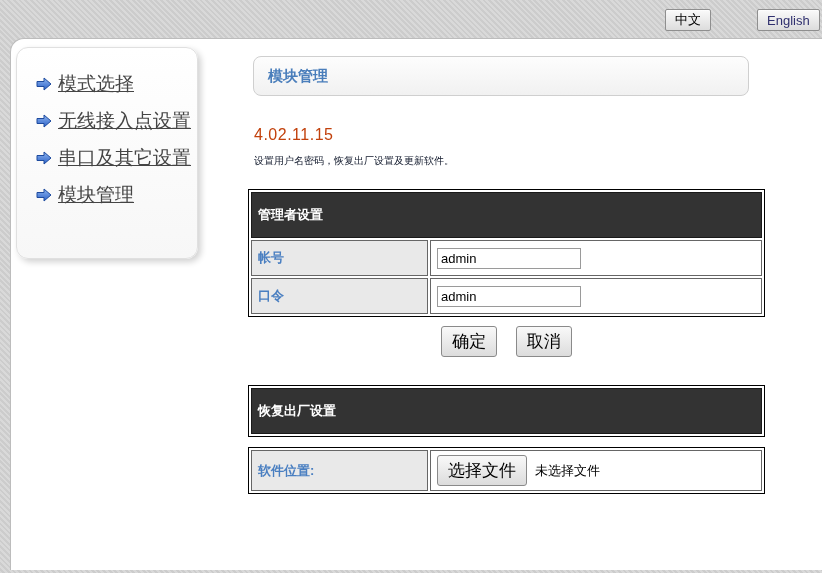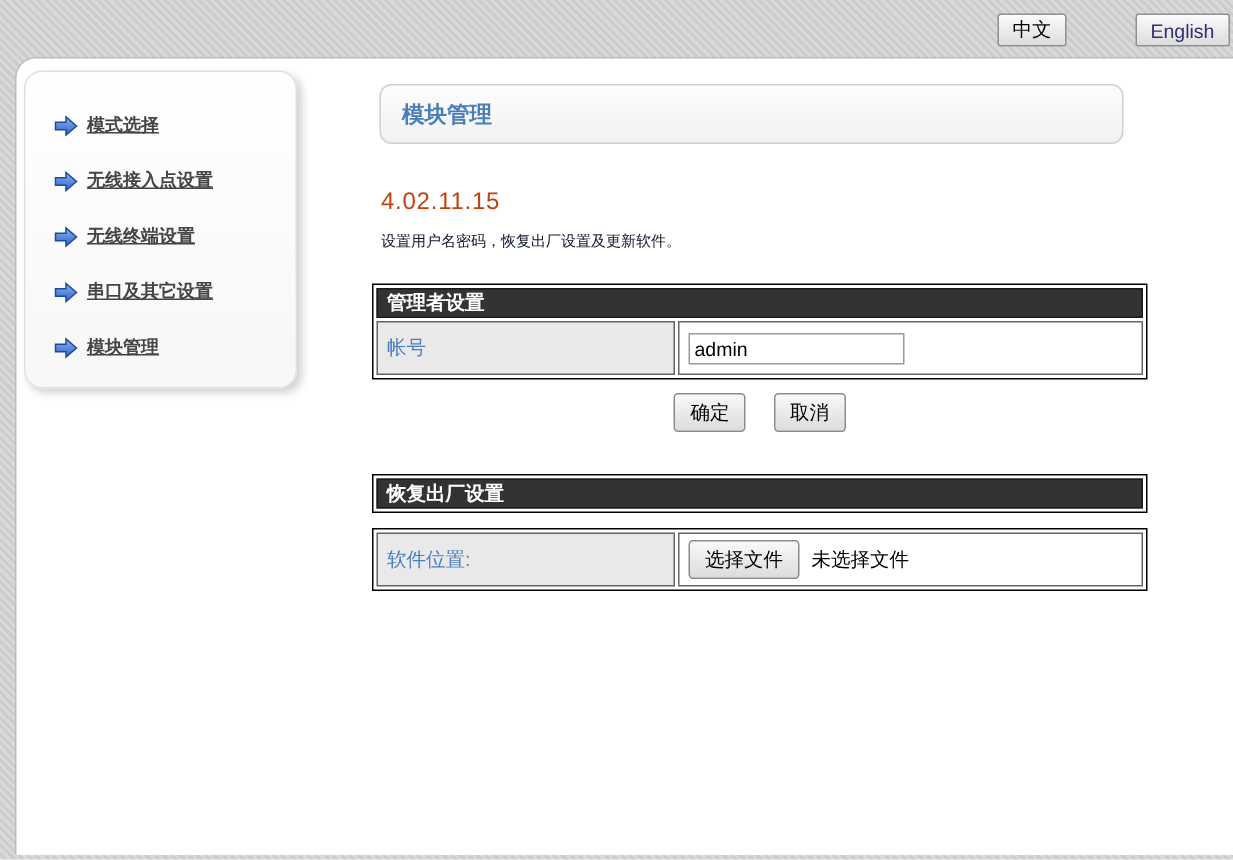--- a/index.html
+++ b/index.html
@@ -35,21 +35,21 @@
   .sidebar {
     position: absolute; left: 5px; top: 8px; width: 182px; height: 212px;
     background: linear-gradient(#ffffff, #f7f7f7);
     border: 1px solid #e0e0e0; border-radius: 12px;
     box-shadow: 3px 3px 6px rgba(0,0,0,.18);
     padding: 17px 0 0 19px;
   }
   .nav-item { display: flex; align-items: center; height: 37px; cursor: pointer; }
   .nav-item .arrow { width: 16px; height: 14px; margin-right: 6px; flex: 0 0 auto; }
   .nav-item a {
-    color: #454545; font-size: 12px; text-decoration: underline; cursor: pointer; font-weight: bold;
+    color: #454545; font-size: 19px; text-decoration: underline; cursor: pointer;
   }
 
   
   .main { position: absolute; left: 237px; top: 0; width: 560px; }
   .title-box {
     margin: 17px 0 0 5px; width: 496px; height: 40px;
     background: linear-gradient(#fdfdfd, #f1f1f1);
     border: 1px solid #cfcfcf; border-radius: 8px;
     display: flex; align-items: center; padding-left: 14px;
   }
@@ -62,39 +62,39 @@
   table.cfg {
     width: 517px; background: #ffffff;
     border-collapse: separate; border-spacing: 2px;
     border: 1px solid #000;
   }
   .mt-first  { margin-top: 21px; }
   .mt-big    { margin-top: 28px; }
   .mt-small  { margin-top: 10px; }
   table.cfg th.bar {
     background: #333333; color: #ffffff; text-align: left;
-    font-size: 13px; font-weight: bold; padding: 0 6px; height: 18px;
+    font-size: 13px; font-weight: bold; padding: 13px 6px; height: 18px;
     border: 1px solid #1a1a1a;
   }
   table.cfg td { border: 1px solid #666; font-size: 13px; }
   table.cfg td.lbl {
-    width: 199px; background: #e9e9e9; color: #4a7fc1;
-    font-weight: normal; padding: 8px 6px;
+    width: 177px; background: #e9e9e9; color: #4a7fc1;
+    font-weight: bold; padding: 8px 6px;
   }
   table.cfg td.val { background: #ffffff; padding: 4px 6px; }
 
   input.txt {
     width: 144px; height: 21px; border: 1px solid #9a9a9a;
     font-size: 13px; padding: 0 3px; color: #000; background: #fff;
   }
 
   .btn {
     background: linear-gradient(#f9f9f9, #dcdcdc);
     border: 1px solid #8a8a8a; border-radius: 3px;
-    font-size: 13px; color: #000; padding: 3px 10px; cursor: pointer;
+    font-size: 17px; color: #000; padding: 3px 10px; cursor: pointer;
   }
   .btn-row { width: 517px; text-align: center; margin-top: 9px; }
   .btn-row .btn { margin: 0 7px; min-width: 38px; }
   .file-wrap { display: flex; align-items: center; gap: 8px; }
   .file-status { font-size: 13px; color: #000; }
 </style>
 </head>
 <body>
 
 <div class="topbar">
@@ -120,26 +120,20 @@
     <div class="nav-item">
       <svg class="arrow" viewBox="0 0 16 14">
         <polygon points="1,4.5 8,4.5 8,1 15,7 8,13 8,9.5 1,9.5" fill="url(#ag)" stroke="#1d4a9e" stroke-width="1"></polygon>
       </svg>
       <a>无线接入点设置</a>
     </div>
     <div class="nav-item">
       <svg class="arrow" viewBox="0 0 16 14">
         <polygon points="1,4.5 8,4.5 8,1 15,7 8,13 8,9.5 1,9.5" fill="url(#ag)" stroke="#1d4a9e" stroke-width="1"></polygon>
       </svg>
-      <a>无线终端设置</a>
-    </div>
-    <div class="nav-item">
-      <svg class="arrow" viewBox="0 0 16 14">
-        <polygon points="1,4.5 8,4.5 8,1 15,7 8,13 8,9.5 1,9.5" fill="url(#ag)" stroke="#1d4a9e" stroke-width="1"></polygon>
-      </svg>
       <a>串口及其它设置</a>
     </div>
     <div class="nav-item">
       <svg class="arrow" viewBox="0 0 16 14">
         <polygon points="1,4.5 8,4.5 8,1 15,7 8,13 8,9.5 1,9.5" fill="url(#ag)" stroke="#1d4a9e" stroke-width="1"></polygon>
       </svg>
       <a>模块管理</a>
     </div>
   </div>
 
@@ -152,20 +146,24 @@
     <div class="version">4.02.11.15</div>
     <div class="desc">设置用户名密码，恢复出厂设置及更新软件。</div>
 
     <table class="cfg mt-first">
       <tbody>
           <tr>
             <th class="bar" colspan="2">管理者设置</th>
           </tr>
       <tr>
         <td class="lbl">帐号</td>
+        <td class="val"><input class="txt" type="text" value="admin" style=""></td>
+      </tr>
+      <tr>
+        <td class="lbl">口令</td>
         <td class="val"><input class="txt" type="text" value="admin" style=""></td>
       </tr>
     </tbody>
       </table>
 
     <div class="btn-row">
       <button class="btn">确定</button>
       <button class="btn">取消</button>
     </div>
 

